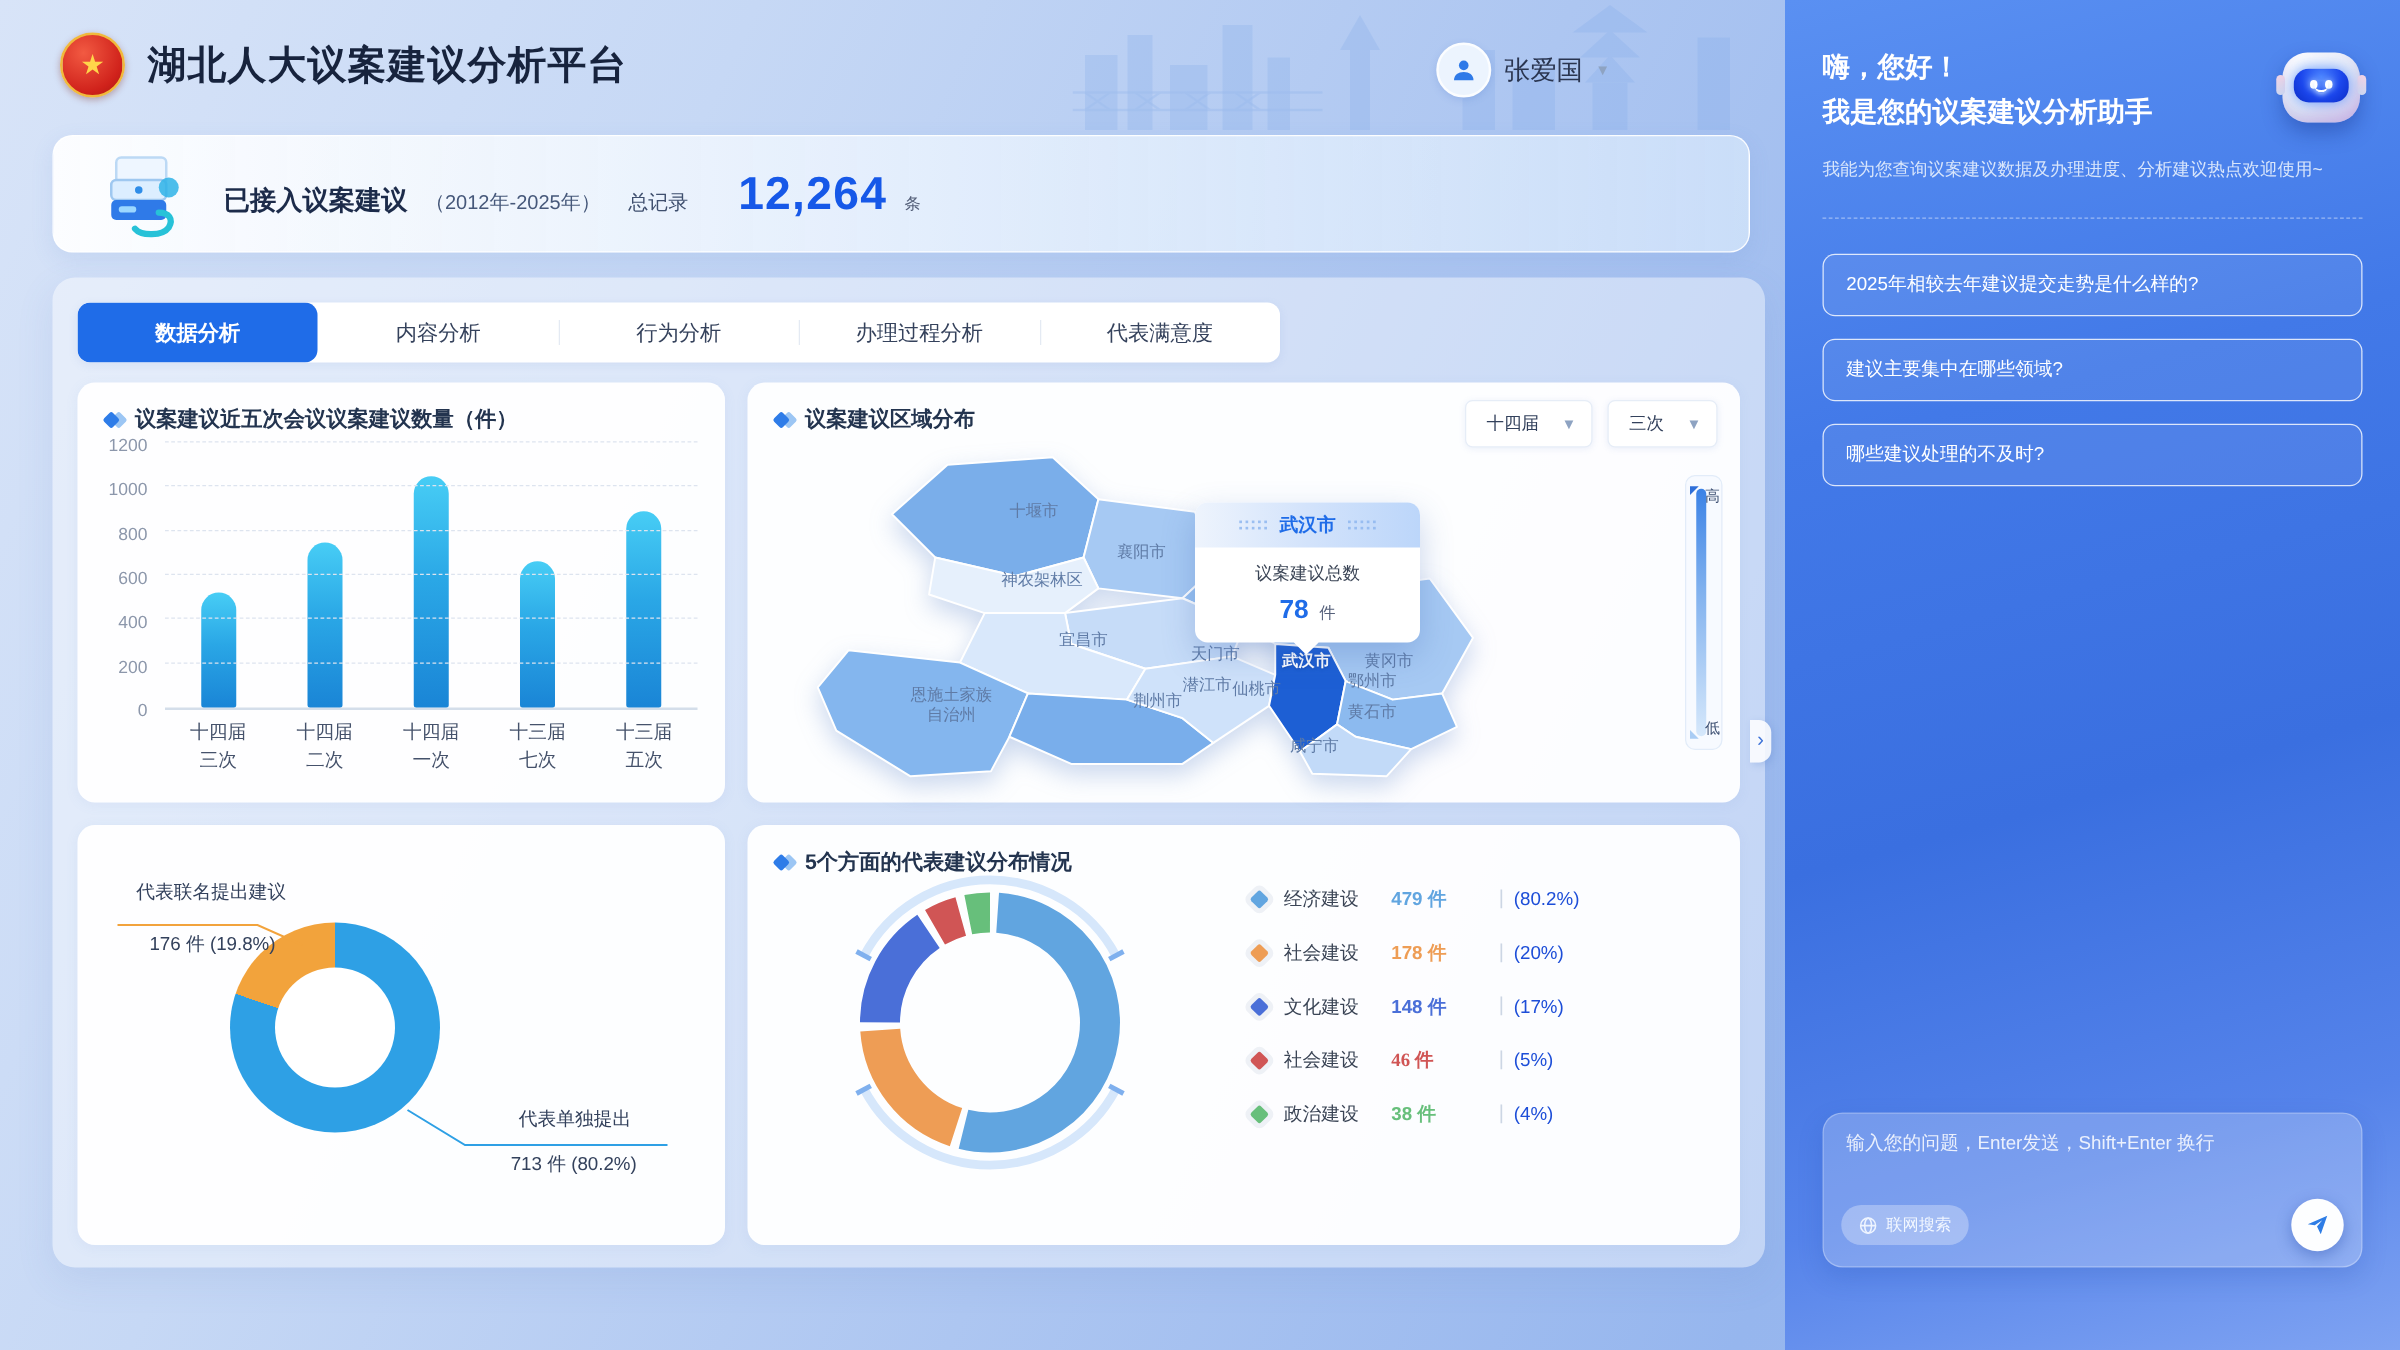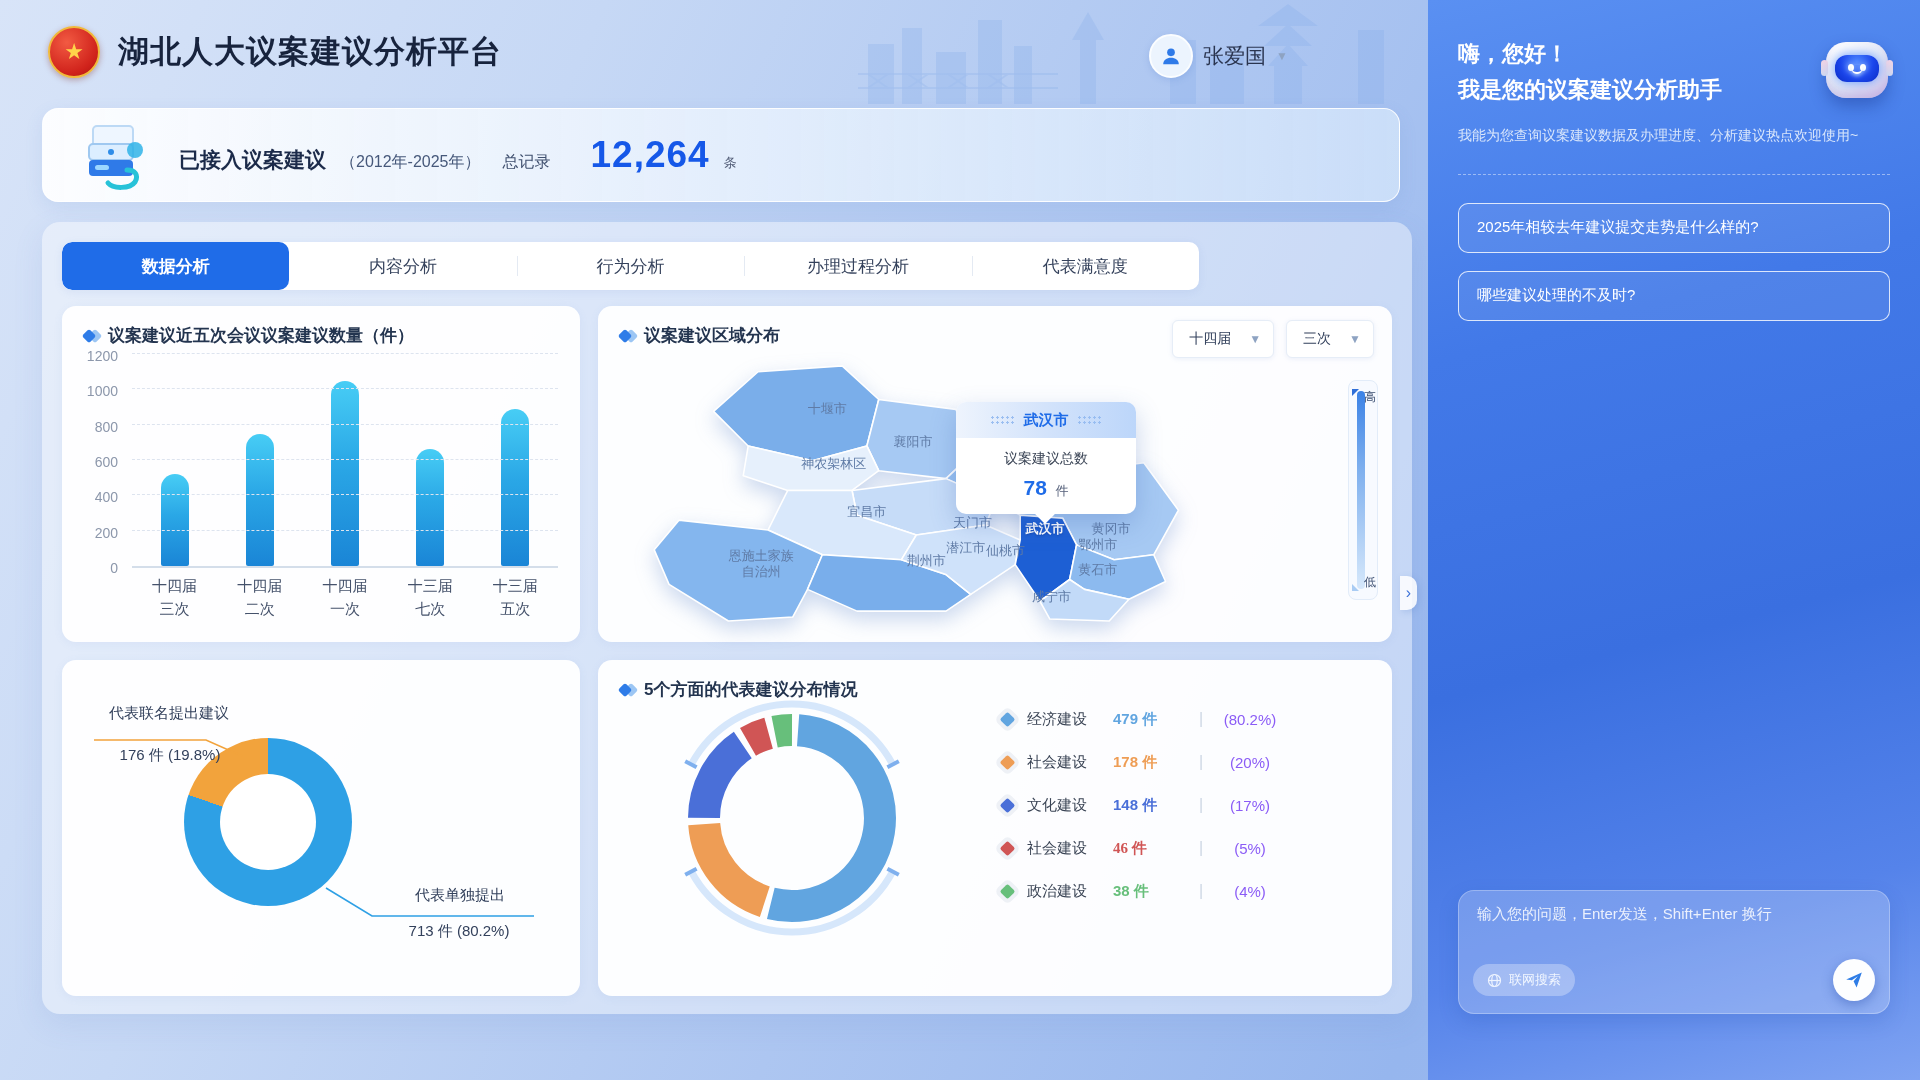--- a/index.html
+++ b/index.html
@@ -26,21 +26,21 @@
   .stats-icon{width:74px;height:74px;position:relative;flex:0 0 auto;margin-right:28px;}
   .stats-text{display:flex;align-items:baseline;gap:14px;}
   .stats-label{font-size:21px;font-weight:700;color:#1c2b4a;}
   .stats-range{font-size:16px;color:#46587a;}
   .stats-total-label{font-size:16px;color:#3f4f6e;margin-left:8px;}
   .stats-value{font-size:37px;font-weight:700;color:#1658e8;margin-left:26px;letter-spacing:1px;}
   .stats-unit{font-size:13px;color:#55607a;}
   
   .main-card{position:absolute;left:42px;top:222px;width:1370px;height:792px;border-radius:18px;
     background:rgba(255,255,255,.42);box-shadow:0 10px 30px rgba(90,125,200,.12);padding:20px;box-sizing:border-box;}
-  .tab-bar{display:flex;width:1137px;height:48px;background:#fff;border-radius:10px;overflow:hidden;box-shadow:0 2px 8px rgba(110,140,205,.12);}
+  .tab-bar{display:flex;width:962px;height:48px;background:#fff;border-radius:10px;overflow:hidden;box-shadow:0 2px 8px rgba(110,140,205,.12);}
   .tab{flex:1;display:flex;align-items:center;justify-content:center;font-size:17px;color:#35425c;cursor:pointer;position:relative;}
   .tab + .tab::before{content:'';position:absolute;left:0;top:14px;bottom:14px;width:1px;background:#e4eaf3;}
   .tab.active{background:#1f6ce8;color:#fff;font-weight:700;border-radius:10px;}
   .tab.active + .tab::before{display:none;}
   .grid{display:grid;grid-template-columns:518px 794px;grid-template-rows:336px 336px;gap:18px;margin-top:16px;}
   .panel{position:relative;background:rgba(255,255,255,.95);border-radius:14px;padding:18px 20px;box-sizing:border-box;box-shadow:0 2px 10px rgba(100,140,210,.08);}
   .panel-title{display:flex;align-items:center;gap:8px;font-size:17px;font-weight:700;color:#23344f;}
   .dmd{position:relative;width:18px;height:16px;flex:0 0 auto;}
   .dmd::after{content:'';position:absolute;left:8px;top:3px;width:10px;height:10px;background:#9cc6f4;transform:rotate(45deg);border-radius:2px;}
   .dmd::before{content:'';position:absolute;left:2px;top:3px;width:10px;height:10px;background:#2e7ce8;transform:rotate(45deg);border-radius:2px;z-index:1;}
@@ -88,21 +88,21 @@
   .p1-r1{left:318px;top:226px;width:160px;}
   .p1-r2{left:312px;top:262px;width:170px;}
   
   .pie2-svg{position:absolute;left:64px;top:28px;}
   .p2-legend{position:absolute;left:400px;top:46px;display:flex;flex-direction:column;gap:17px;}
   .lg-row{display:flex;align-items:center;height:26px;}
   .lg-mark{width:11px;height:11px;transform:rotate(45deg);border-radius:2px;margin:0 14px 0 4px;box-shadow:0 0 0 4px #eef1f6;}
   .lg-label{font-size:15px;color:#3a4455;width:86px;}
   .lg-value{font-size:15px;font-weight:600;width:78px;}
   .lg-sep{color:#ccd6e4;width:20px;text-align:center;}
-  .lg-pct{font-size:15px;color:#8b5cf6;width:78px;text-align:center;}
+  .lg-pct{font-size:15px;color:#1d4ed8;width:78px;text-align:left;}
   
   .footer{position:absolute;left:42px;top:1034px;width:1370px;display:flex;align-items:center;justify-content:center;gap:6px;font-size:14px;color:#5f7ba3;}
   .collapse-handle{position:absolute;left:1400px;top:576px;width:17px;height:34px;background:rgba(255,255,255,.85);border-radius:0 10px 10px 0;display:grid;place-items:center;color:#3f74d9;font-size:16px;cursor:pointer;box-shadow:2px 2px 6px rgba(90,130,205,.25);}
   
   .sidebar{position:absolute;right:0;top:0;width:492px;height:1080px;box-sizing:border-box;
     background:linear-gradient(165deg,#5a90f2 0%,#4279e8 30%,#3a6fe0 58%,#5583ea 82%,#7fa3f2 100%);
     display:flex;flex-direction:column;padding:36px 30px 66px;}
   .greet-row{position:relative;padding-right:80px;}
   .greet-line{font-size:22px;font-weight:700;color:#fff;line-height:1.65;}
   .robot{position:absolute;right:2px;top:6px;width:62px;height:56px;}
@@ -449,20 +449,21 @@
           <span class="robot-eye l"></span>
           <span class="robot-eye r"></span>
           <span class="robot-smile"></span>
         </div>
       </div>
     </div>
     <div class="sb-desc">我能为您查询议案建议数据及办理进度、分析建议热点欢迎使用~</div>
     <div class="sb-divider"></div>
     <div id="question-list">
         <div class="question-btn">2025年相较去年建议提交走势是什么样的?</div>
+        <div class="question-btn">建议主要集中在哪些领域?</div>
         <div class="question-btn">哪些建议处理的不及时?</div>
       </div>
 
     <div class="chat-card">
       <textarea class="chat-input" placeholder="输入您的问题，Enter发送，Shift+Enter 换行" style=""></textarea>
       <div class="chat-actions">
         <div class="web-pill">
           <svg width="15" height="15" viewBox="0 0 16 16" fill="none" stroke="#eef4ff" stroke-width="1.3">
             <circle cx="8" cy="8" r="6.4"></circle>
               <ellipse cx="8" cy="8" rx="2.9" ry="6.4"></ellipse>

